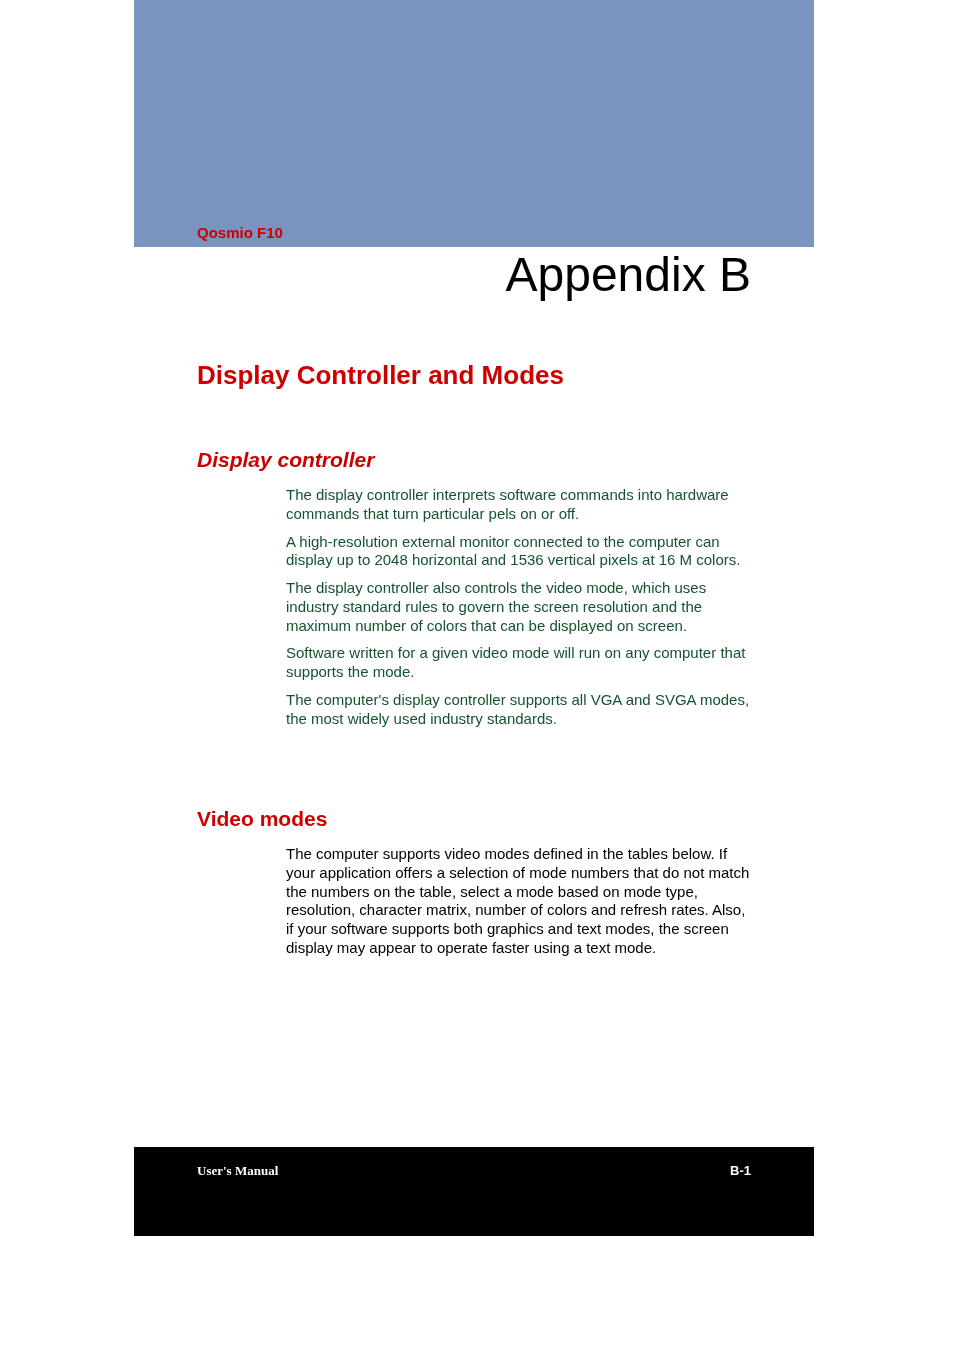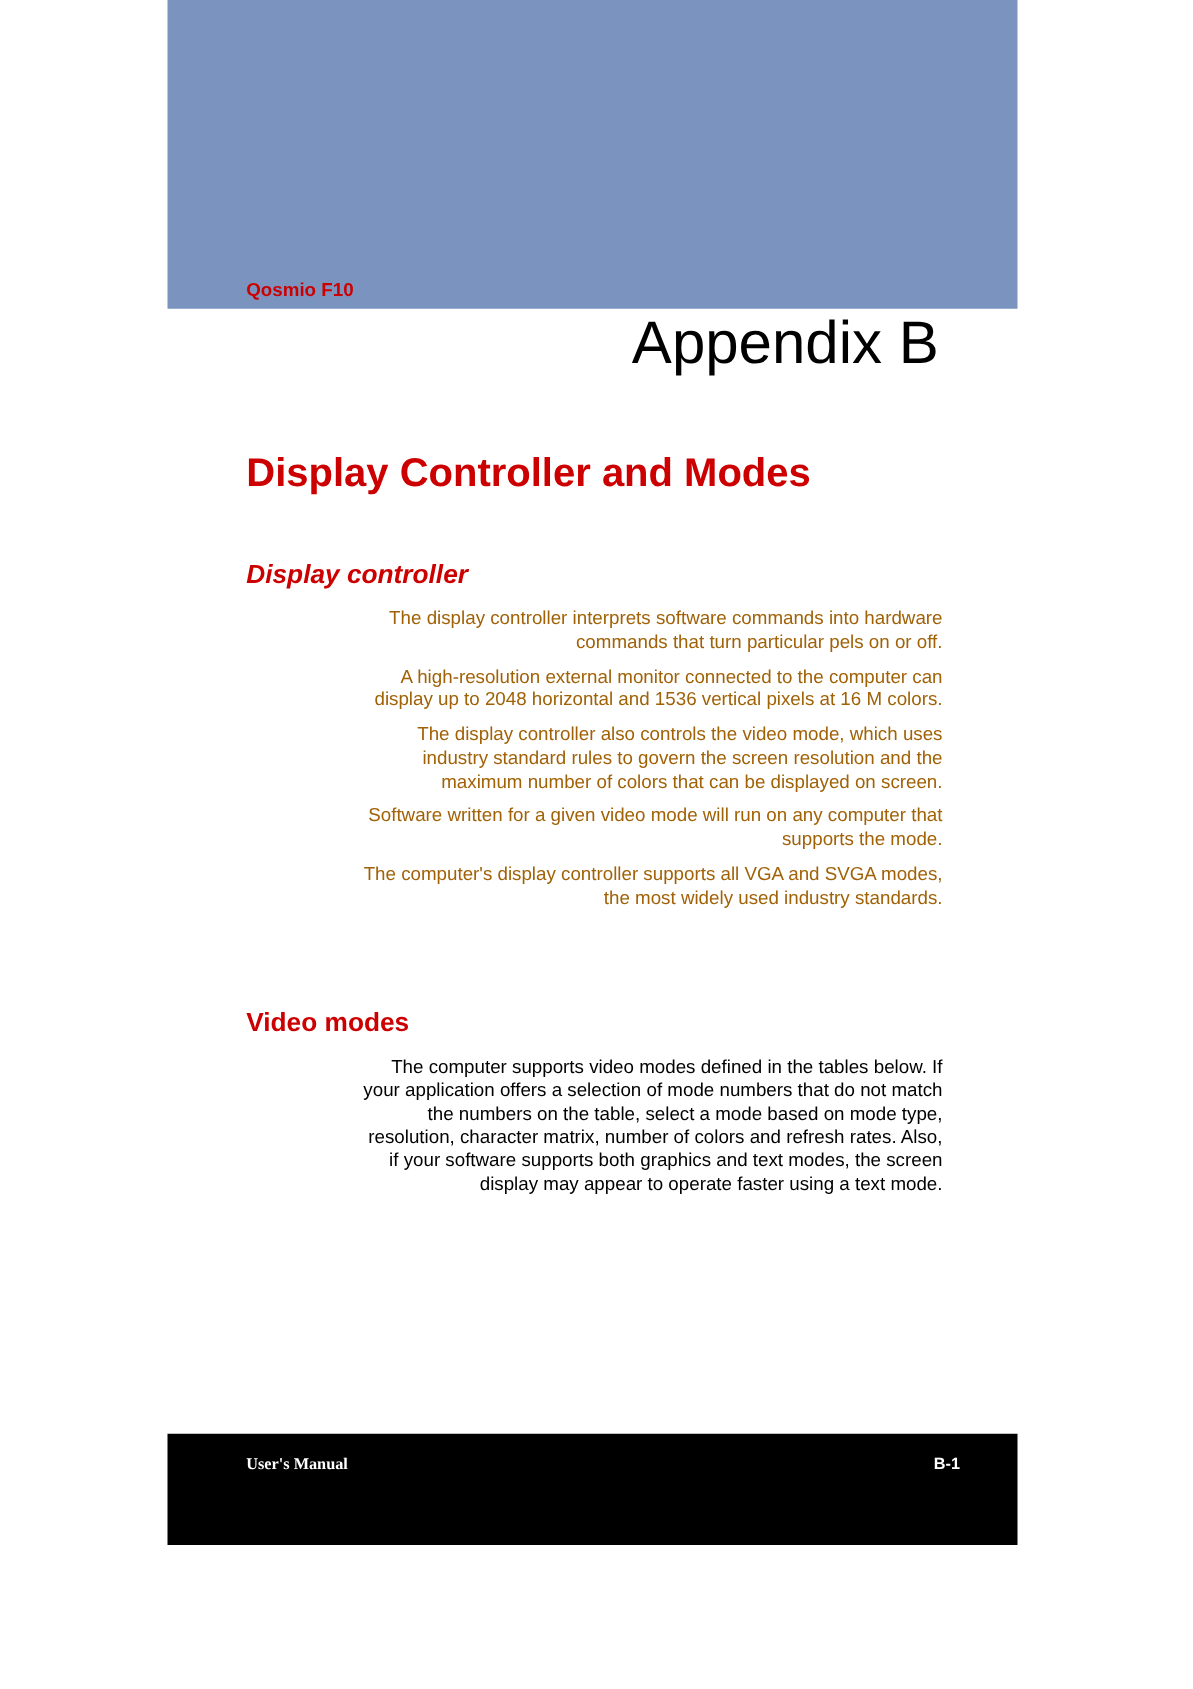--- a/index.html
+++ b/index.html
@@ -1,15 +1,15 @@
 <!DOCTYPE html>
 <html><head>
 <meta charset="utf-8">
 <style>
-  * { margin: 0; padding: 0; box-sizing: border-box; text-align: right; }
+  * { margin: 0; padding: 0; box-sizing: border-box; }
   body {
     width: 954px;
     height: 1351px;
     background: #ffffff;
     font-family: Arial, Helvetica, sans-serif;
     position: relative;
   }
   .blue-header {
     position: absolute;
     top: 0;
@@ -34,40 +34,40 @@
     color: #000000;
     font-family: Arial, Helvetica, sans-serif;
     font-size: 48px;
     font-weight: 400;
   }
   .main-title {
     position: absolute;
     top: 360px;
     left: 197px;
     color: #cc0000;
-    font-size: 32px;
+    font-size: 26px;
     font-weight: 900;
     font-family: Arial, Helvetica, sans-serif;
   }
   .section1-title {
     position: absolute;
     top: 448px;
     left: 197px;
     color: #cc0000;
     font-size: 21px;
     font-weight: 900;
     font-family: Arial, Helvetica, sans-serif;
     font-style: italic;
   }
   .section1-body {
     position: absolute;
     top: 486px;
     left: 286px;
     width: 468px;
-    color: #a16207;
+    color: #14532d;
     font-size: 15px;
     font-family: Arial, Helvetica, sans-serif;
     line-height: 1.25;
   }
   .section1-body p { margin-bottom: 9px; }
   .section2-title {
     position: absolute;
     top: 807px;
     left: 197px;
     color: #cc0000;
@@ -98,21 +98,21 @@
     top: 1163px;
     left: 197px;
     color: #ffffff;
     font-size: 13px;
     font-weight: bold;
     font-family: Liberation Serif, serif;
   }
   .footer-right {
     position: absolute;
     top: 1163px;
-    right: 186px;
+    right: 203px;
     color: #ffffff;
     font-size: 13px;
     font-weight: bold;
     font-family: Arial, Helvetica, sans-serif;
   }
 </style>
 </head>
 <body>
 
 <div class="blue-header"></div>

